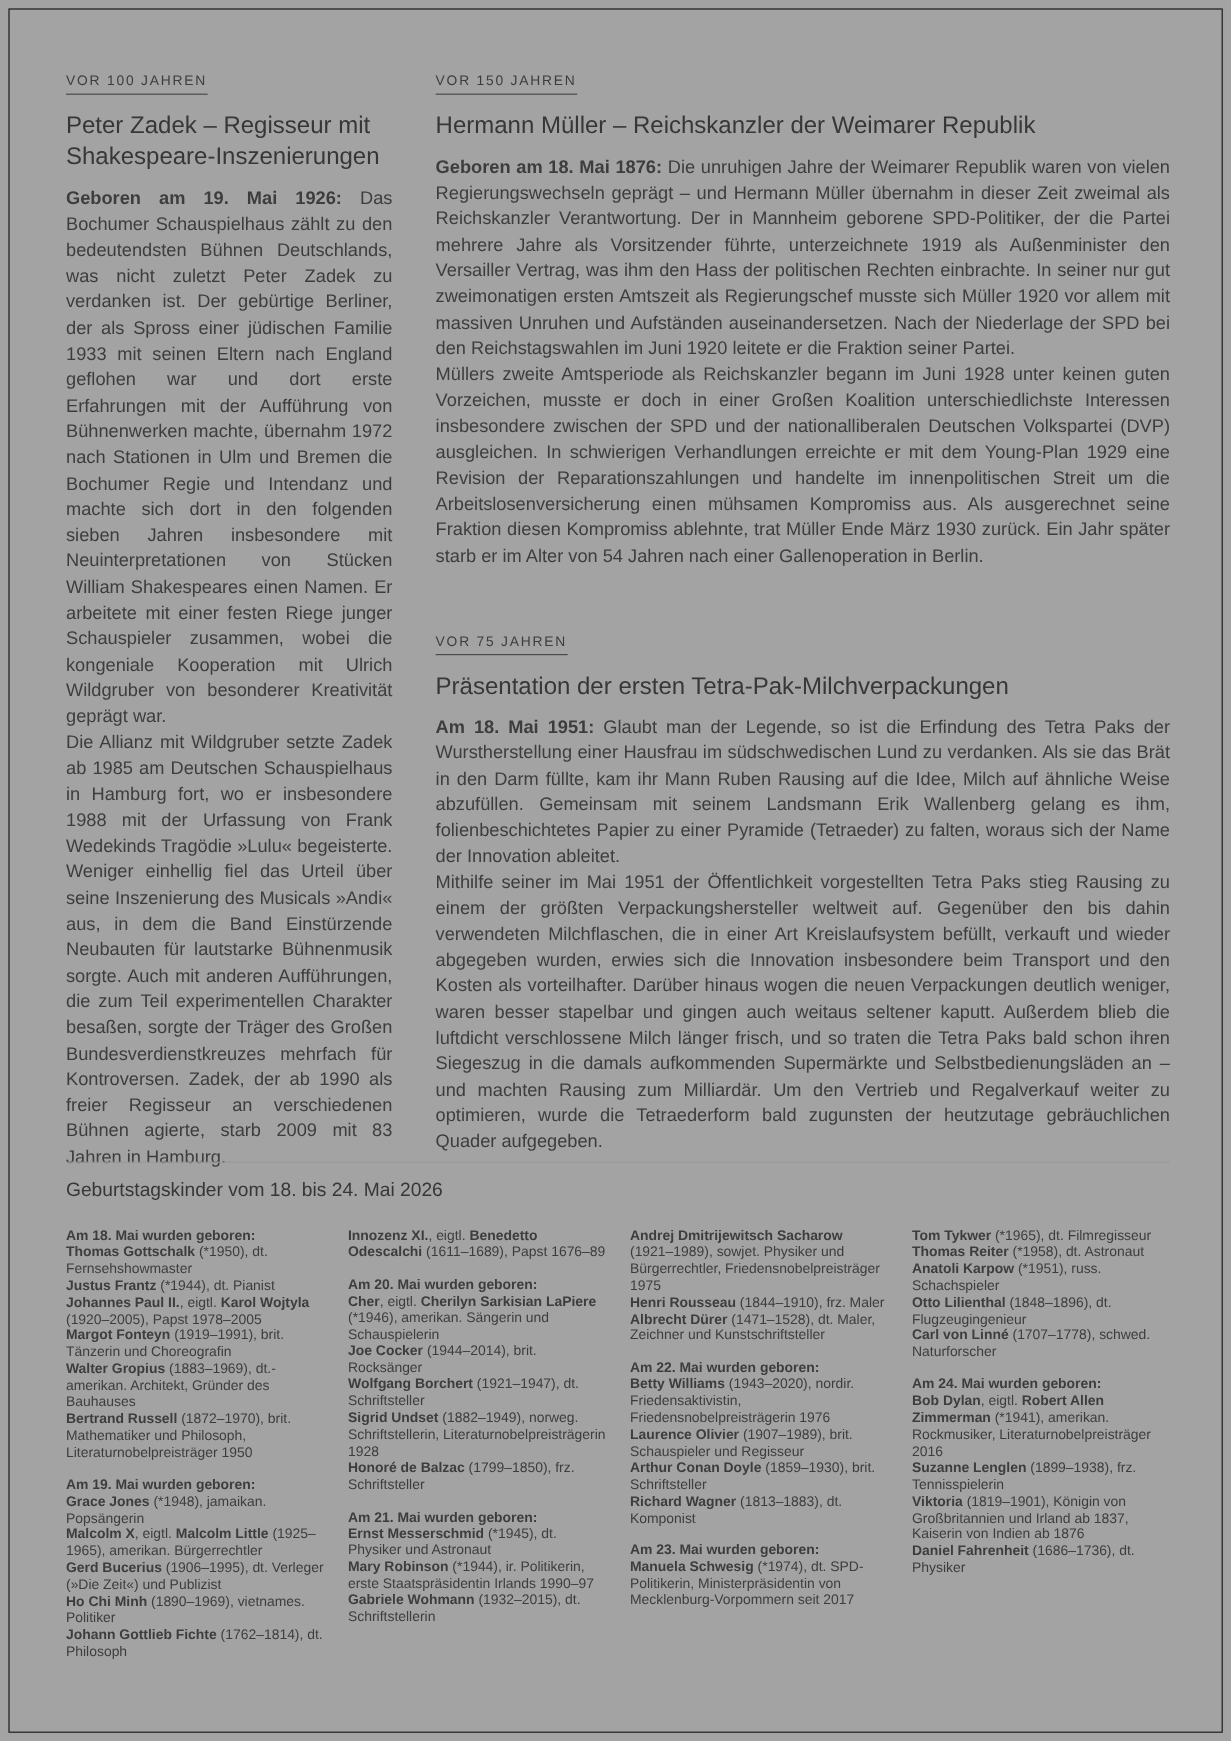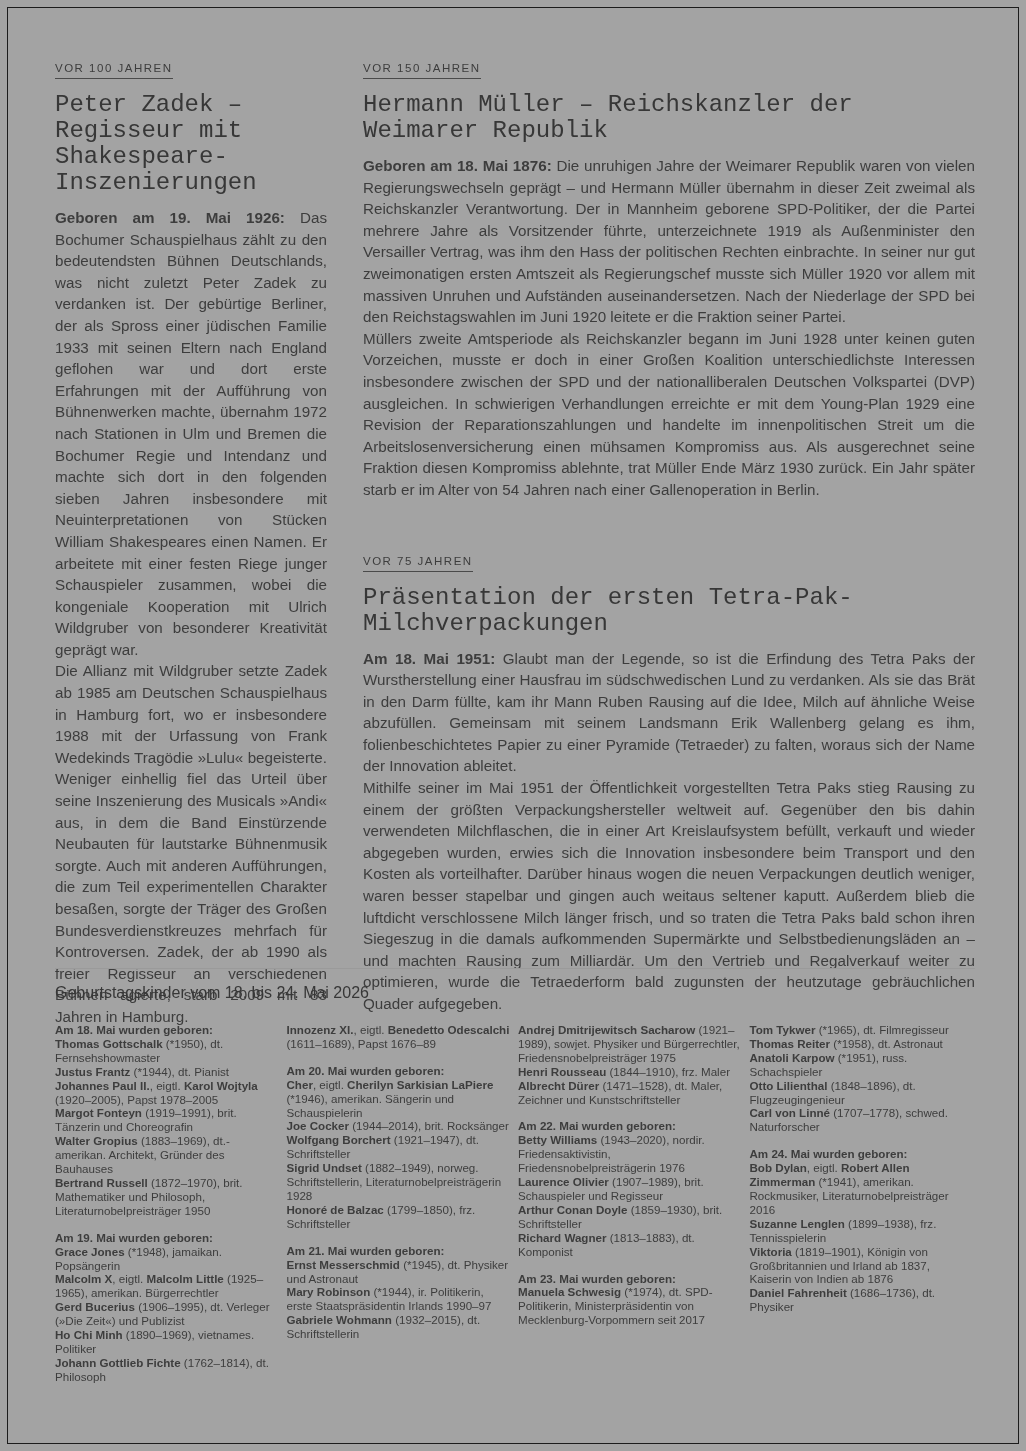--- a/index.html
+++ b/index.html
@@ -31,26 +31,25 @@
   article.second { margin-top: 50px; }
   .kicker {
     display: inline-block;
     font-size: 11.5px;
     letter-spacing: 1.5px;
     color: #3d3d3d;
     border-bottom: 1px solid #4a4a4a;
     padding-bottom: 4px;
   }
   .title {
-    font-size: 24px;
+    font-size: 20px;
     font-weight: 400;
     line-height: 26px;
     margin: 13px 0 11px 0;
     color: #373737;
-    font-family: Liberation Mono, monospace;
   }
   .bodytext {
     font-size: 15.2px;
     line-height: 21.6px;
     margin: 0;
     text-align: justify;
     hyphens: auto;
     -webkit-hyphens: auto;
   }
   .bodytext .lead { font-weight: 700; }
@@ -69,21 +68,21 @@
   }
   .bheading {
     font-size: 16px;
     font-weight: 400;
     margin: 0 0 21px 0;
     color: #373737;
   }
   .bgrid {
     display: grid;
     grid-template-columns: repeat(4, 1fr);
-    column-gap: 6px;
+    column-gap: 20px;
     align-items: start;
   }
   .bcol { font-size: 11.6px; line-height: 13.9px; color: #3d3d3d; }
   .bblock { margin-bottom: 13px; }
   .bheader { font-weight: 700; }
   .bentry .bold { font-weight: 700; margin-top: 19px; }
 </style>
 </head>
 <body>
 

